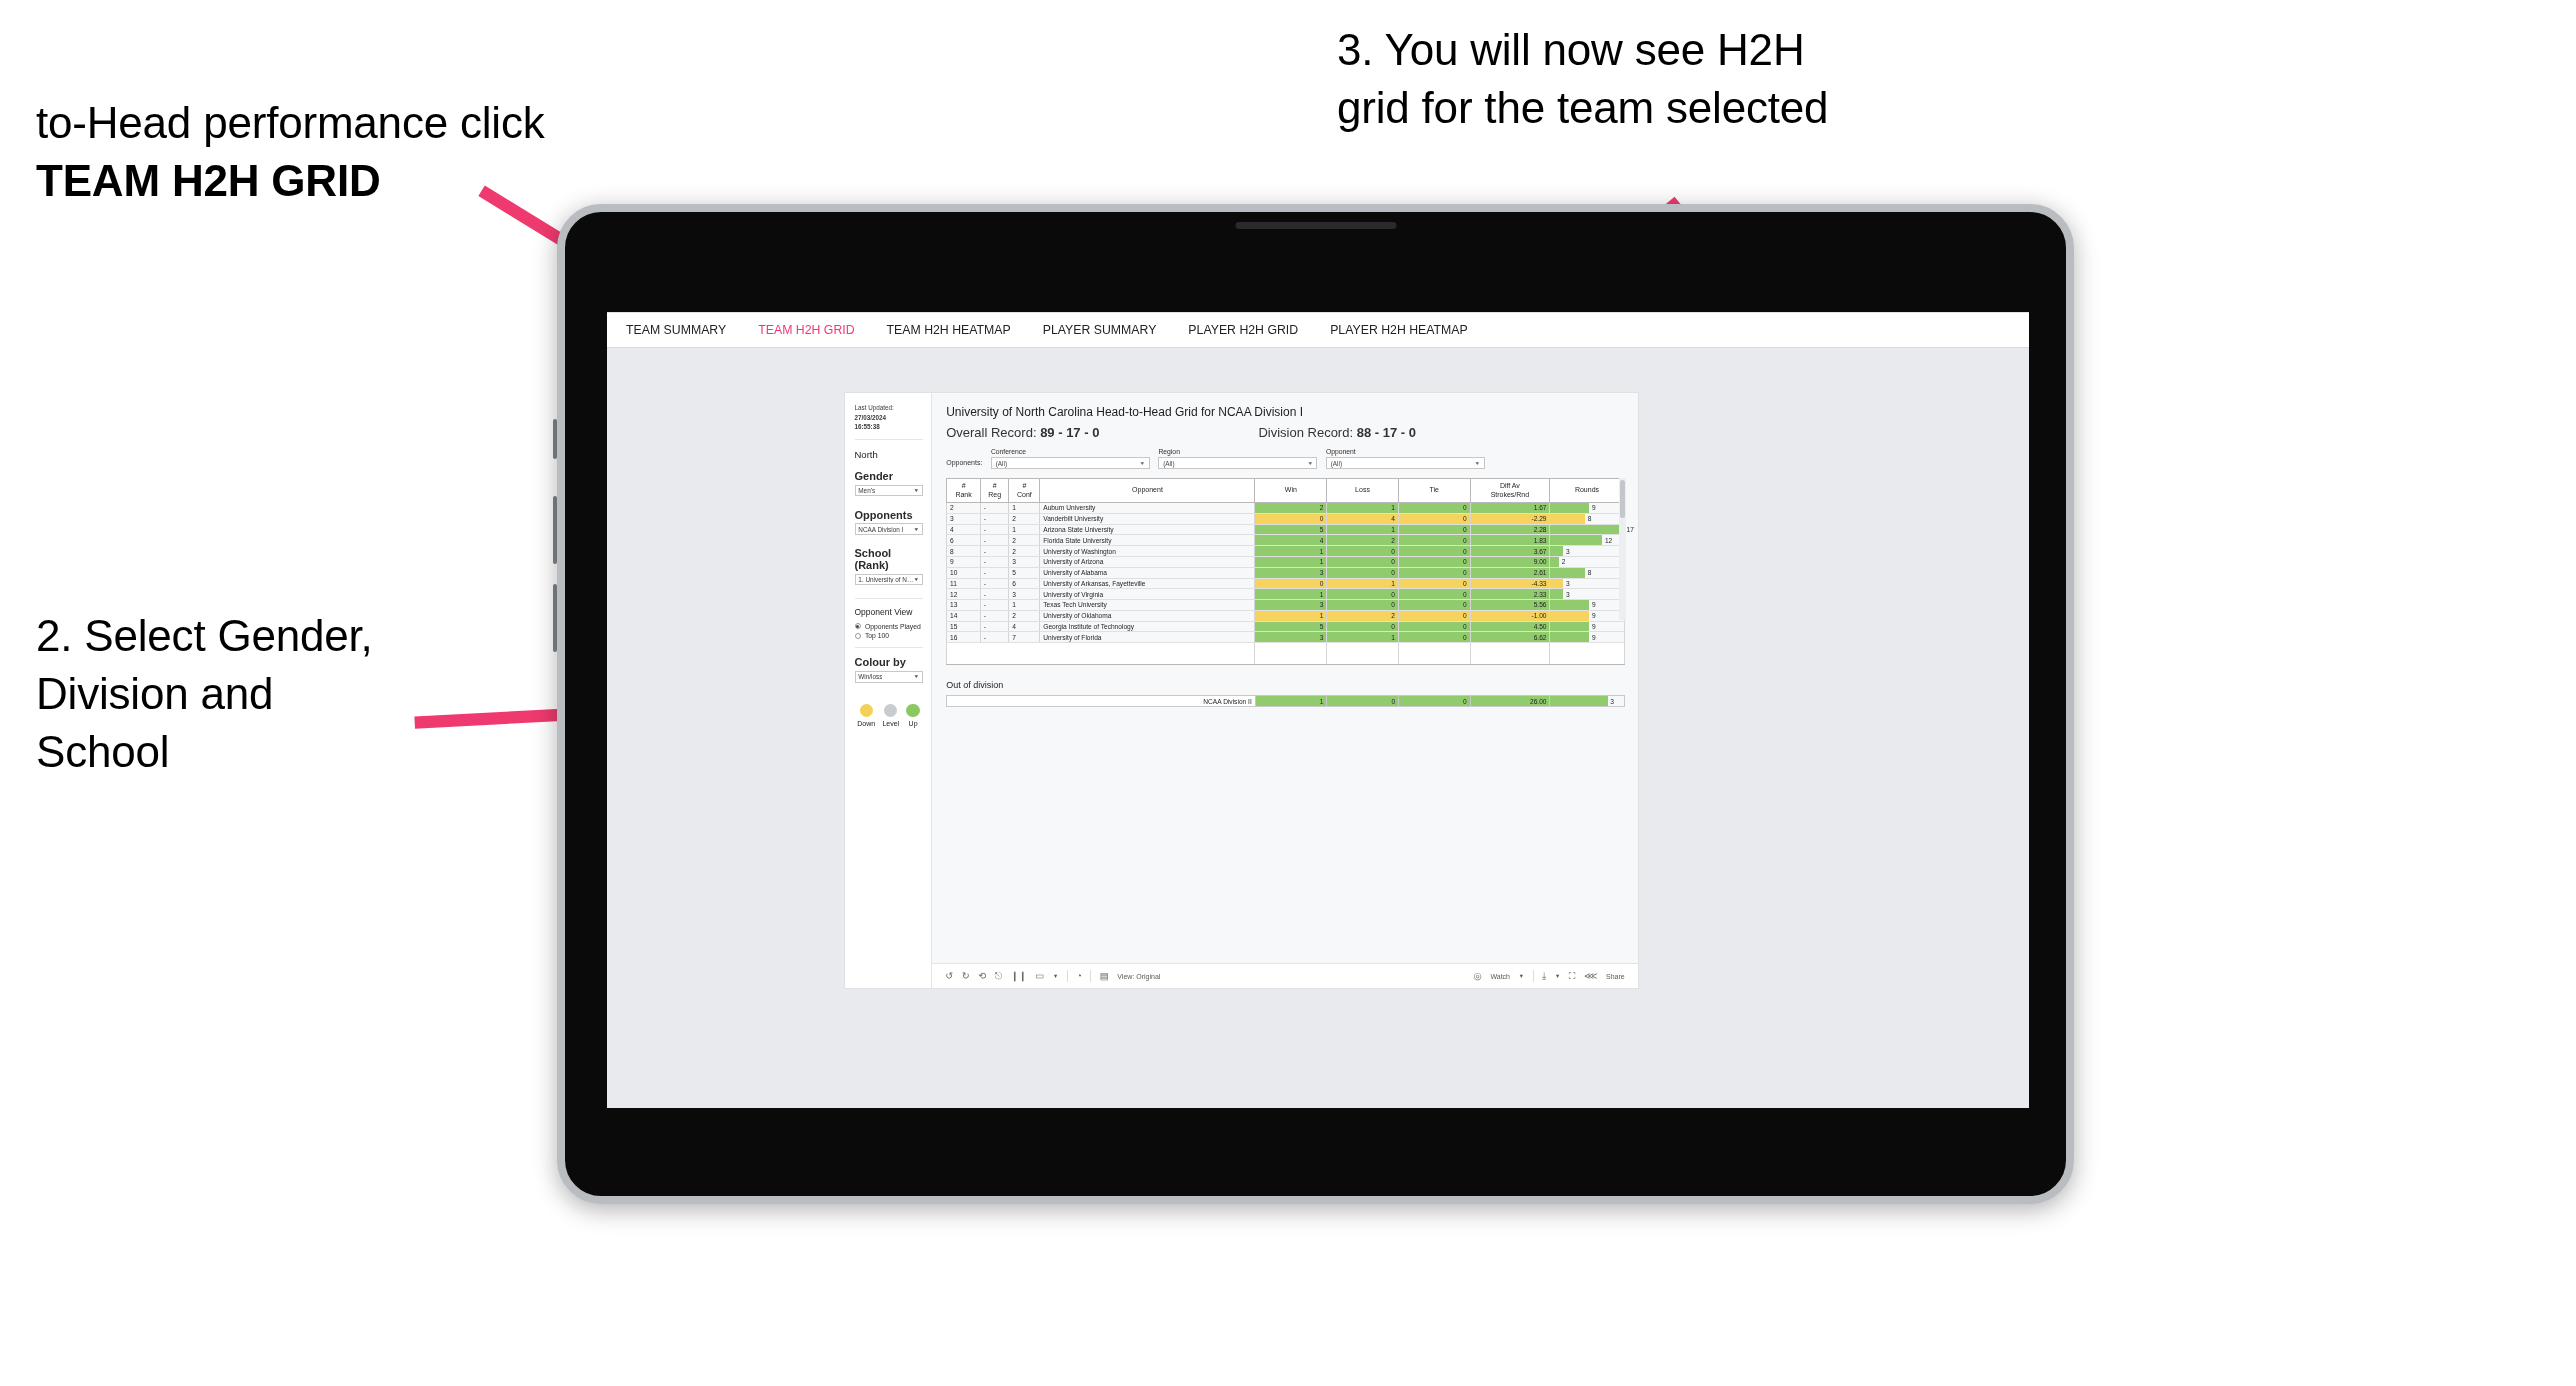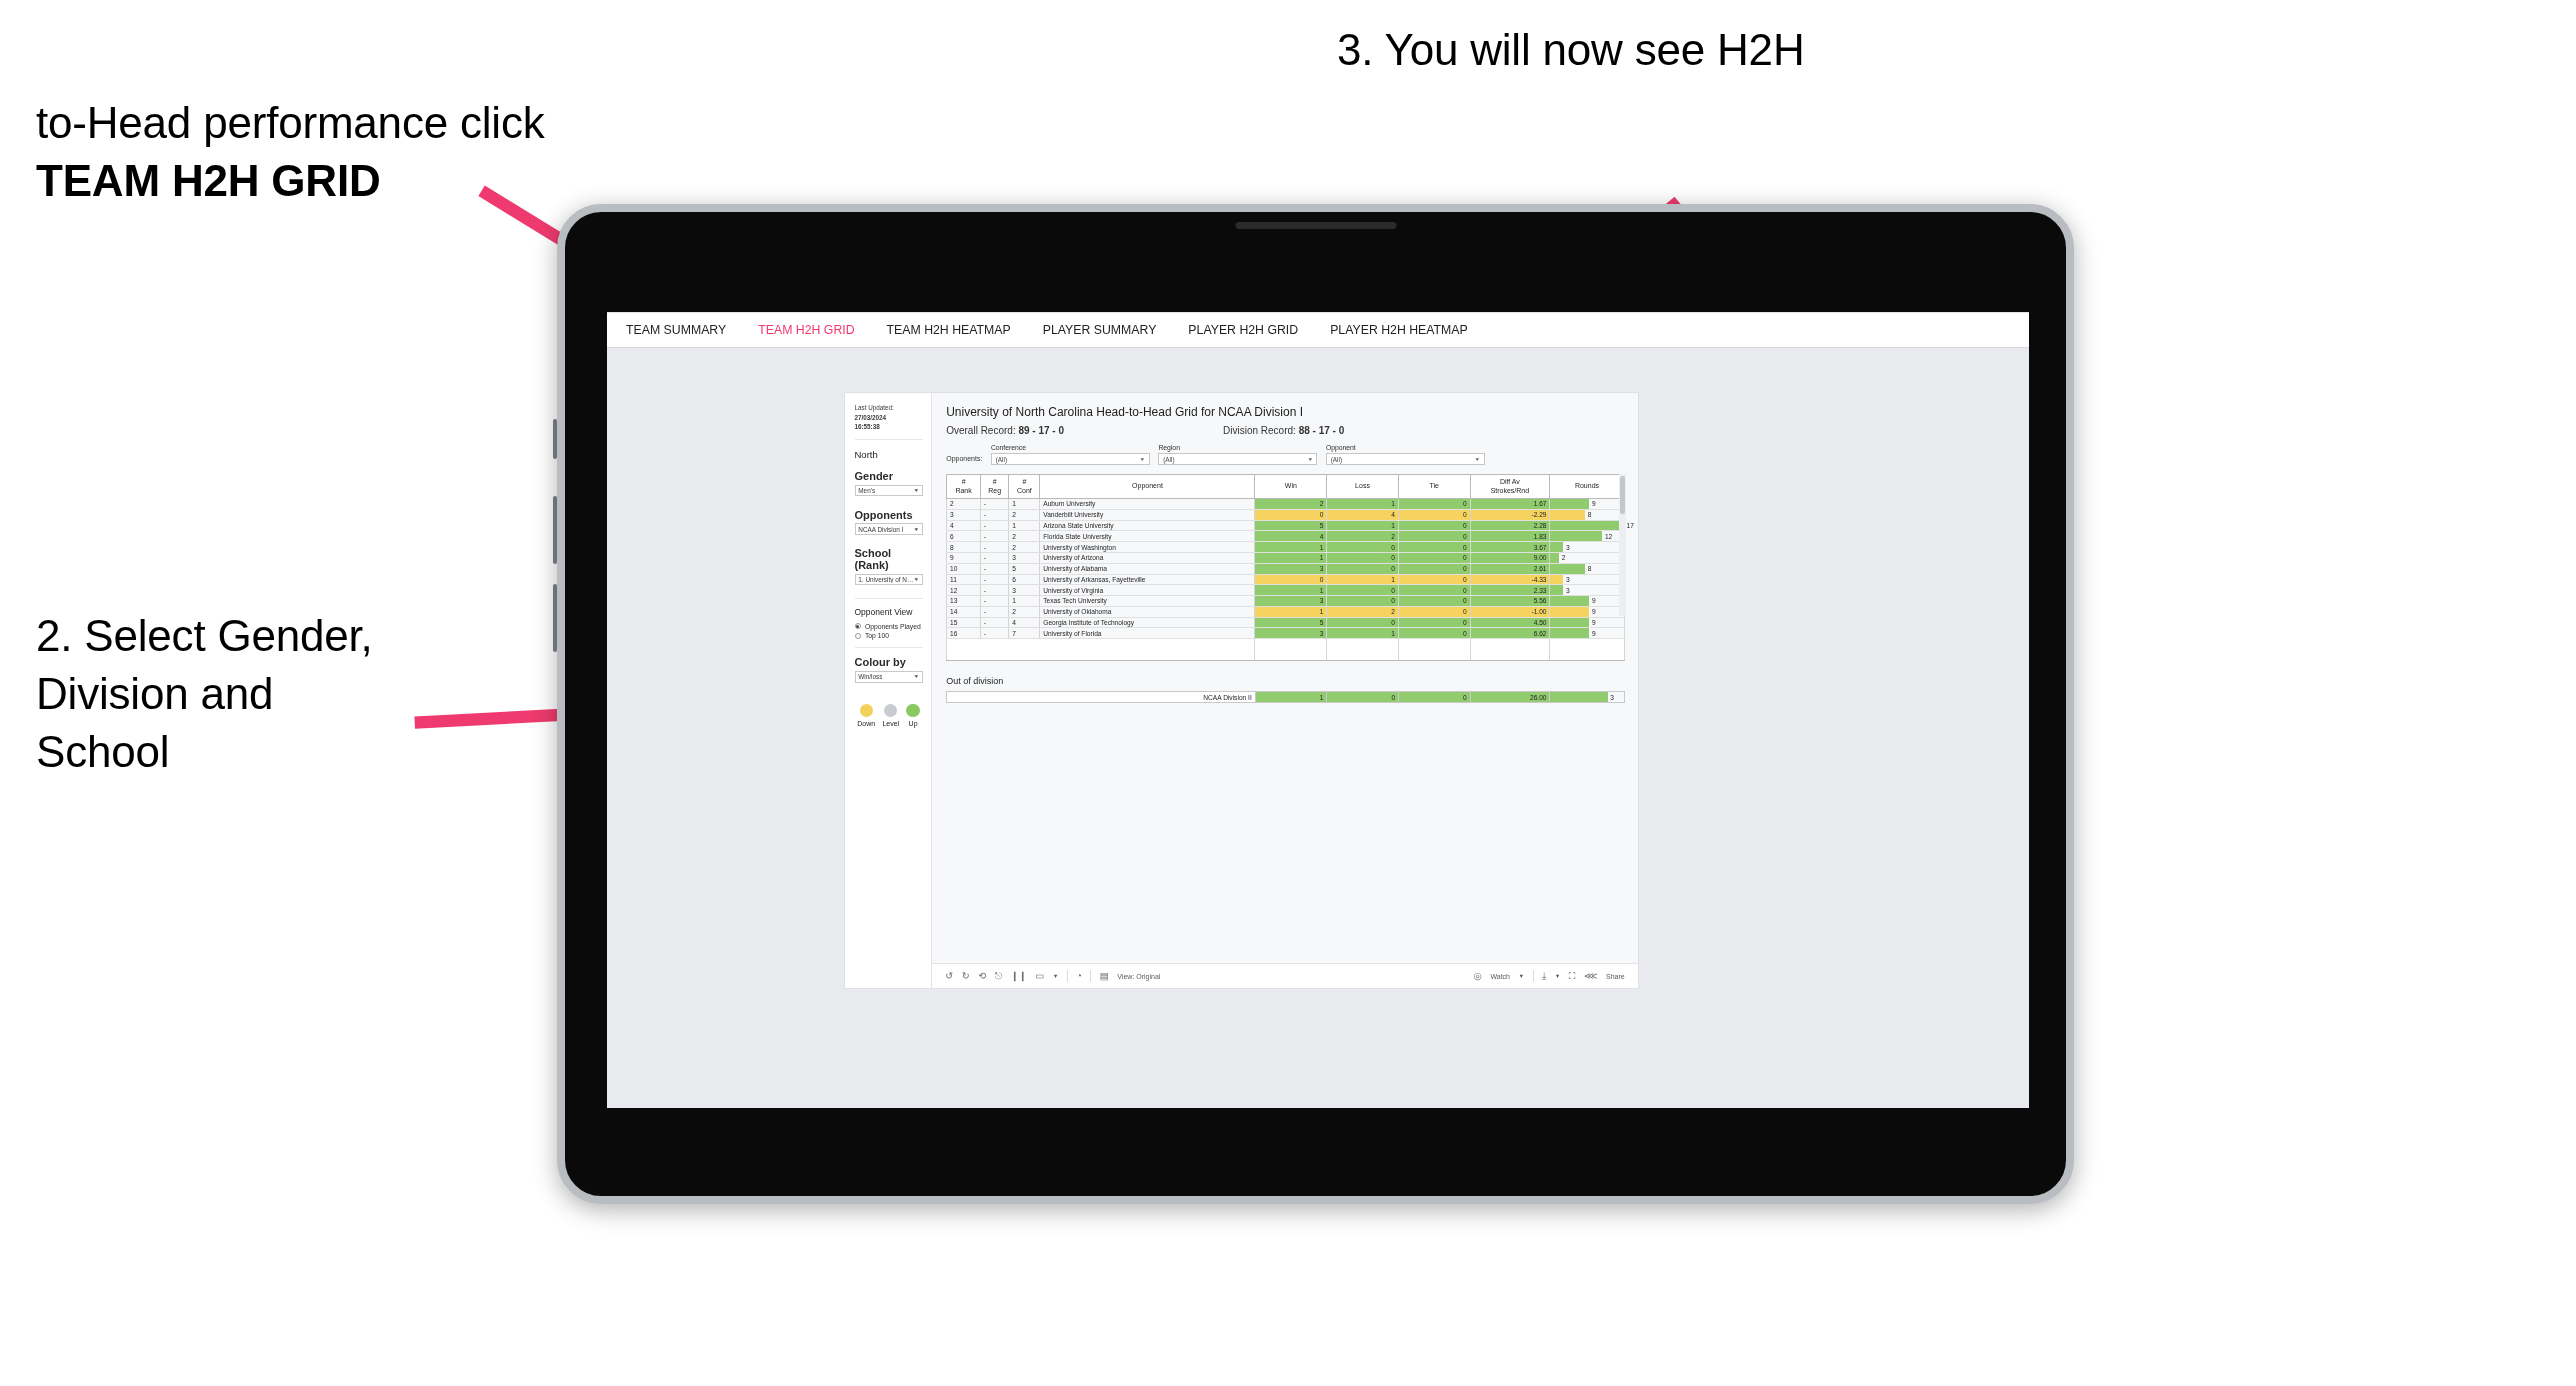--- a/index.html
+++ b/index.html
@@ -81,21 +81,21 @@
          display:flex; align-items:center; justify-content:center; flex:none; }
   .dot.on::after { content:""; width:3px; height:3px; border-radius:50%; background:#444; }
   #legend { display:flex; justify-content:space-between; margin-top:21px; padding:0 2.8px; }
   #legend .item { text-align:center; }
   #legend .sw { width:13.3px; height:13.3px; border-radius:50%; margin:0 auto 2.8px; }
   #legend .lb { font-size:7px; color:#222; }
 
   
   #main { flex:1; padding:12.3px 13.3px 0 14.2px; position:relative; }
   .title { font-size:12px; color:#1e1e1e; margin-bottom:5.7px; }
-  .records { display:flex; font-size:10px; color:#333; margin-bottom:8.5px; }
+  .records { display:flex; font-size:13px; color:#333; margin-bottom:8.5px; }
   .records .r2 { margin-left:159px; }
   .records b { font-weight:bold; }
   #filters { display:flex; align-items:flex-end; gap:8.5px; margin-bottom:9.5px; }
   #filters .lbl-inline { font-size:7px; color:#333; padding-bottom:2.8px; }
   .fgroup { width:159px; }
   .fgroup .fl { font-size:6.8px; color:#2e2e2e; margin-bottom:1.9px; }
   .fgroup .fs { height:11.4px; border:0.9px solid #c6c6c6; background:#fff; display:flex;
                 align-items:center; justify-content:space-between; padding:0 3.8px;
                 font-size:6.4px; color:#444; }
   .fgroup .fs .cv { font-size:4.7px; color:#666; transform:scaleX(1.3); }
@@ -142,20 +142,21 @@
 </div>
 
 <div class="annot" id="annot-2">
   <span>2. Select Gender,</span><br>
   <span>Division and</span><br>
   <span>School</span>
 </div>
 
 <div class="annot" id="annot-3">
   <span>3. You will now see H2H</span><br>
+  <span>grid for the team selected</span>
 </div>
 
 <svg class="arrow" style="left:474px; top:185px;" width="341" height="204" viewBox="0 0 360 215">
   <path d="M8 6 L300 185" stroke="#ee3a6e" stroke-width="13" fill="none"></path>
   <path d="M318 196 L262 168 L300 140 Z" fill="#ee3a6e"></path>
 </svg>
 
 <svg class="arrow" style="left:408px; top:664px;" width="446" height="85" viewBox="0 0 470 90">
   <path d="M6 62 L392 42" stroke="#ee3a6e" stroke-width="13" fill="none"></path>
   <path d="M430 40 L372 18 L375 66 Z" fill="#ee3a6e"></path>

